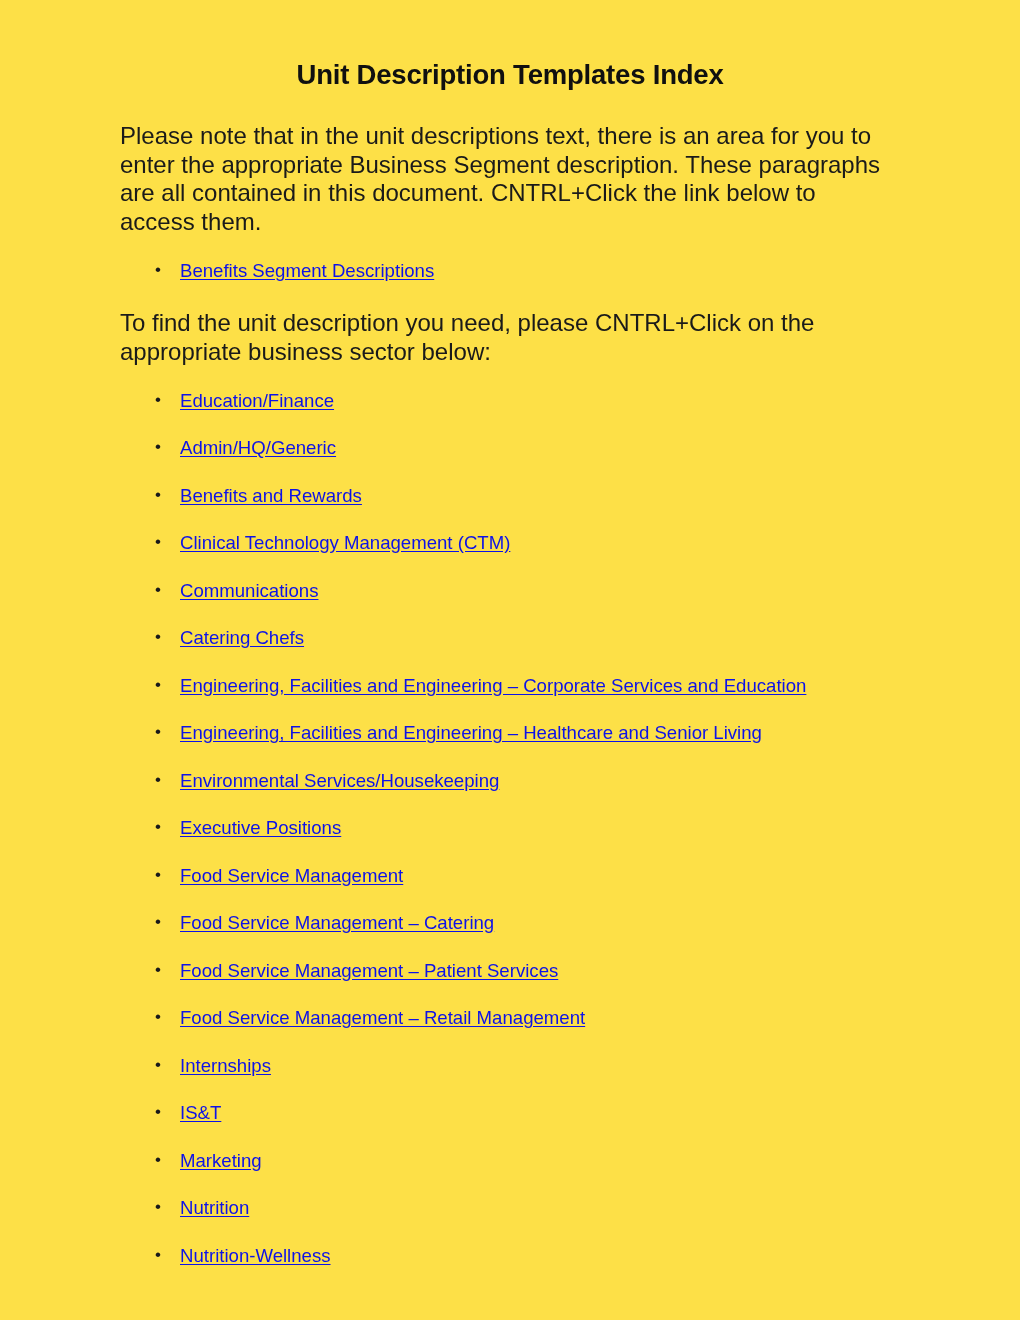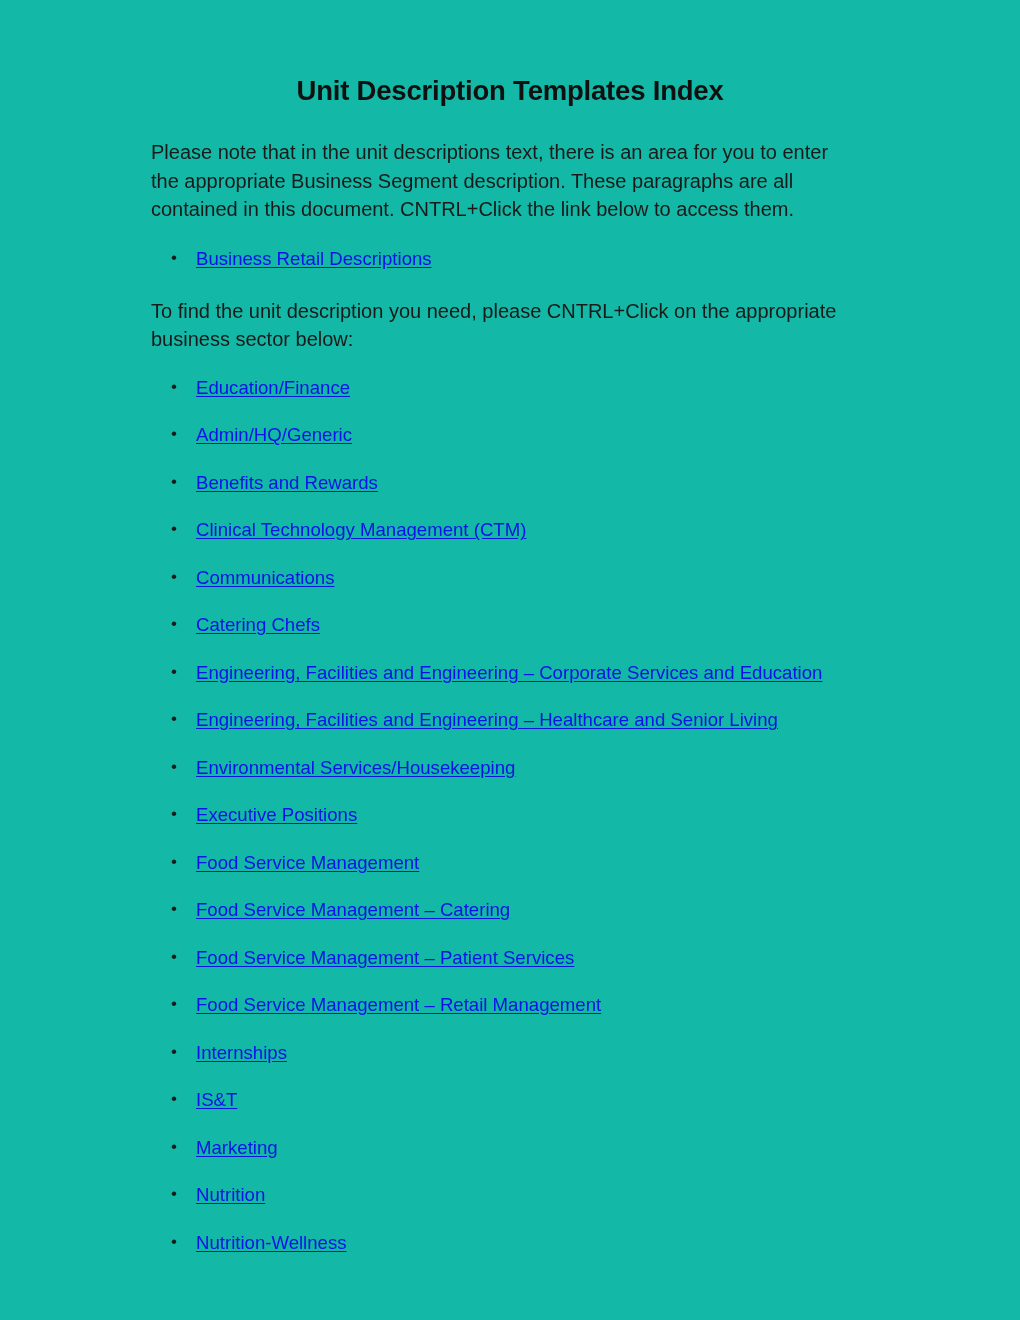--- a/index.html
+++ b/index.html
@@ -11,41 +11,41 @@
     width: 1020px;
     height: 1320px;
     font-family: "Liberation Sans", sans-serif;
     color: #1a1a1a;
     overflow: hidden;
   }
   .page {
     position: relative;
     width: 1020px;
     height: 1320px;
-    background: #14b8a6;
+    background: #fde047;
     box-sizing: border-box;
-    padding: 16px;
+    padding: 0;
   }
   .doc-title {
     margin: 0;
     padding-top: 58px;
     text-align: center;
     font-size: 27.5px;
     font-weight: bold;
     letter-spacing: -0.2px;
     color: #101010;
     line-height: 1.2;
   }
   .body-block {
     margin: 0;
     padding: 0 138px 0 120px;
   }
   .para {
-    margin: 15px;
-    font-size: 20px;
+    margin: 0;
+    font-size: 24px;
     line-height: 28.6px;
     color: #1a1a1a;
     font-weight: 400;
   }
   .para.intro {
     margin-top: 31px;
   }
   .para.find {
     margin-top: 27px;
   }
@@ -94,21 +94,21 @@
 <div class="page">
 
   <h1 class="doc-title">Unit Description Templates Index</h1>
 
   <div class="body-block">
 
     <p class="para intro">Please note that in the unit descriptions text, there is an area for you to enter the appropriate Business Segment description. These paragraphs are all contained in this document. CNTRL+Click the link below to access them.</p>
 
     <ul class="link-list first">
 
-    <li><span class="bullet">•</span><a class="doc-link" href="#">Business Retail Descriptions</a></li>
+    <li><span class="bullet">•</span><a class="doc-link" href="#">Benefits Segment Descriptions</a></li>
       </ul>
 
     <p class="para find">To find the unit description you need, please CNTRL+Click on the appropriate business sector below:</p>
 
     <ul class="link-list main">
 
     <li><span class="bullet">•</span><a class="doc-link" href="#">Education/Finance</a></li>
         <li><span class="bullet">•</span><a class="doc-link" href="#">Admin/HQ/Generic</a></li>
         <li><span class="bullet">•</span><a class="doc-link" href="#">Benefits and Rewards</a></li>
         <li><span class="bullet">•</span><a class="doc-link" href="#">Clinical Technology Management (CTM)</a></li>

